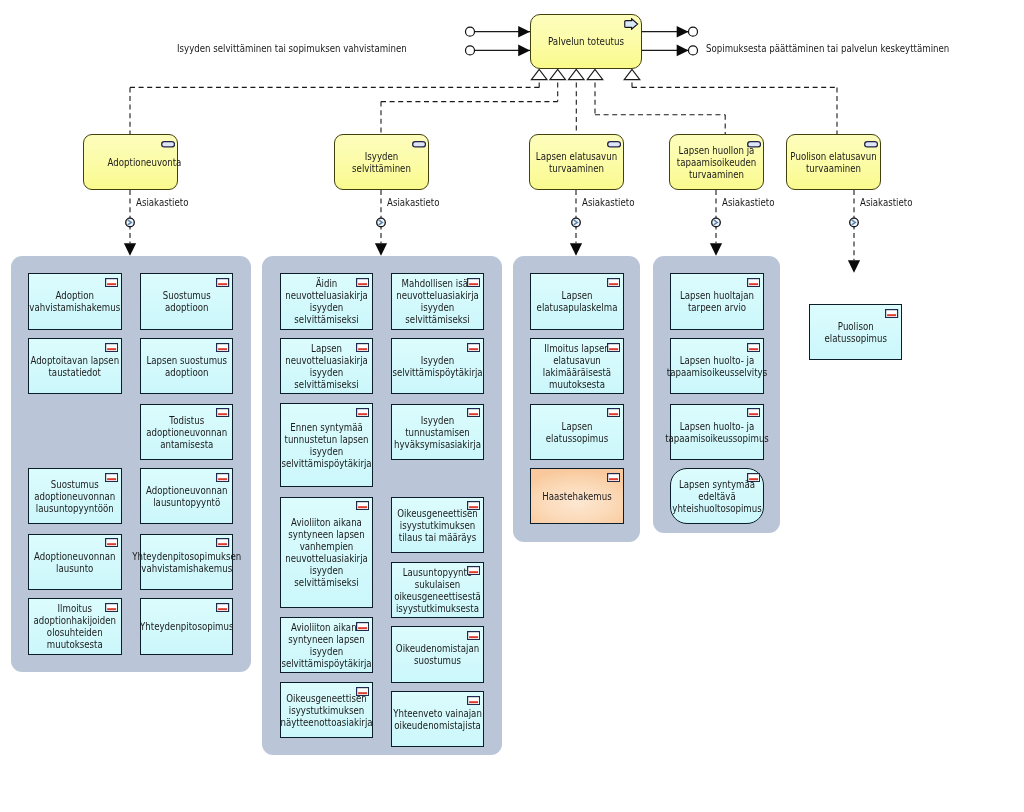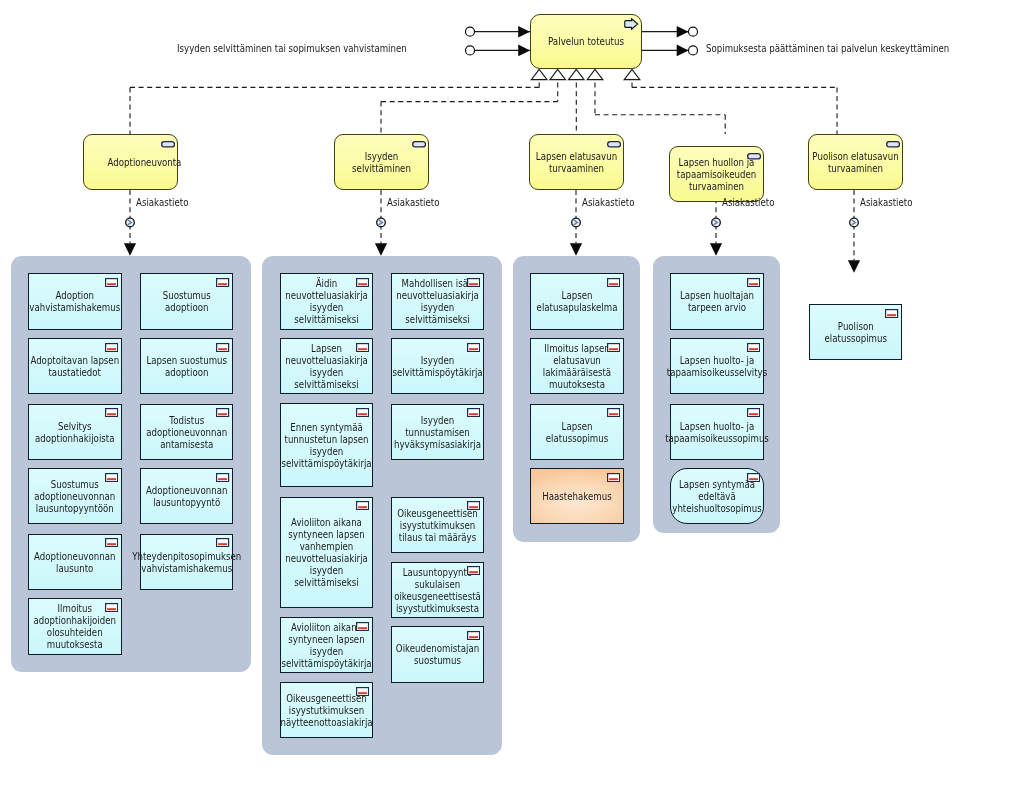--- a/index.html
+++ b/index.html
@@ -127,30 +127,20 @@
     <div class="abs obj" style="left: 28px; top: 338.3px; width: 93.5px; height: 56.2px;">
       <div class="txt">
         <div class="ln">Adoptoitavan lapsen</div>
         <div class="ln">taustatiedot</div>
       </div>
       <svg width="13.2" height="9.2" viewBox="0 0 13.2 9.2" class="ico" style="right: 2.4px; top: 3.7px;">
         <rect x="0.6" y="0.6" width="12" height="8" fill="#ffffff" stroke="#1f2a4d" stroke-width="1.2"></rect>
         <rect x="2.1" y="5.2" width="9" height="2" fill="#dc3c2c"></rect>
       </svg>
     </div>
-    <div class="abs obj" style="left: 28px; top: 403.5px; width: 93.5px; height: 56.2px;">
-      <div class="txt">
-        <div class="ln">Selvitys</div>
-        <div class="ln">adoptionhakijoista</div>
-      </div>
-      <svg width="13.2" height="9.2" viewBox="0 0 13.2 9.2" class="ico" style="right: 2.4px; top: 3.7px;">
-        <rect x="0.6" y="0.6" width="12" height="8" fill="#ffffff" stroke="#1f2a4d" stroke-width="1.2"></rect>
-        <rect x="2.1" y="5.2" width="9" height="2" fill="#dc3c2c"></rect>
-      </svg>
-    </div>
     <div class="abs obj" style="left: 28px; top: 468.3px; width: 93.5px; height: 56.2px;">
       <div class="txt">
         <div class="ln">Suostumus</div>
         <div class="ln">adoptioneuvonnan</div>
         <div class="ln">lausuntopyyntöön</div>
       </div>
       <svg width="13.2" height="9.2" viewBox="0 0 13.2 9.2" class="ico" style="right: 2.4px; top: 3.7px;">
         <rect x="0.6" y="0.6" width="12" height="8" fill="#ffffff" stroke="#1f2a4d" stroke-width="1.2"></rect>
         <rect x="2.1" y="5.2" width="9" height="2" fill="#dc3c2c"></rect>
       </svg>
@@ -215,20 +205,29 @@
       </div>
       <svg width="13.2" height="9.2" viewBox="0 0 13.2 9.2" class="ico" style="right: 2.4px; top: 3.7px;">
         <rect x="0.6" y="0.6" width="12" height="8" fill="#ffffff" stroke="#1f2a4d" stroke-width="1.2"></rect>
         <rect x="2.1" y="5.2" width="9" height="2" fill="#dc3c2c"></rect>
       </svg>
     </div>
     <div class="abs obj" style="left: 139.5px; top: 533.5px; width: 93.5px; height: 56.2px;">
       <div class="txt">
         <div class="ln">Yhteydenpitosopimuksen</div>
         <div class="ln">vahvistamishakemus</div>
+      </div>
+      <svg width="13.2" height="9.2" viewBox="0 0 13.2 9.2" class="ico" style="right: 2.4px; top: 3.7px;">
+        <rect x="0.6" y="0.6" width="12" height="8" fill="#ffffff" stroke="#1f2a4d" stroke-width="1.2"></rect>
+        <rect x="2.1" y="5.2" width="9" height="2" fill="#dc3c2c"></rect>
+      </svg>
+    </div>
+    <div class="abs obj" style="left: 139.5px; top: 598.4px; width: 93.5px; height: 56.2px;">
+      <div class="txt">
+        <div class="ln">Yhteydenpitosopimus</div>
       </div>
       <svg width="13.2" height="9.2" viewBox="0 0 13.2 9.2" class="ico" style="right: 2.4px; top: 3.7px;">
         <rect x="0.6" y="0.6" width="12" height="8" fill="#ffffff" stroke="#1f2a4d" stroke-width="1.2"></rect>
         <rect x="2.1" y="5.2" width="9" height="2" fill="#dc3c2c"></rect>
       </svg>
     </div>
     <div class="abs obj" style="left: 279.5px; top: 273.4px; width: 93px; height: 56.2px;">
       <div class="txt">
         <div class="ln">Äidin</div>
         <div class="ln">neuvotteluasiakirja</div>
@@ -360,20 +359,30 @@
     <div class="abs obj" style="left: 390.5px; top: 626.4px; width: 93px; height: 56.2px; justify-content: flex-end;">
       <div class="txt">
         <div class="ln">Oikeudenomistajan</div>
         <div class="ln">suostumus</div>
       </div>
       <svg width="13.2" height="9.2" viewBox="0 0 13.2 9.2" class="ico" style="right: 2.4px; top: 3.7px;">
         <rect x="0.6" y="0.6" width="12" height="8" fill="#ffffff" stroke="#1f2a4d" stroke-width="1.2"></rect>
         <rect x="2.1" y="5.2" width="9" height="2" fill="#dc3c2c"></rect>
       </svg>
     </div>
+    <div class="abs obj" style="left: 390.5px; top: 691.3px; width: 93px; height: 56.2px;">
+      <div class="txt">
+        <div class="ln">Yhteenveto vainajan</div>
+        <div class="ln">oikeudenomistajista</div>
+      </div>
+      <svg width="13.2" height="9.2" viewBox="0 0 13.2 9.2" class="ico" style="right: 2.4px; top: 3.7px;">
+        <rect x="0.6" y="0.6" width="12" height="8" fill="#ffffff" stroke="#1f2a4d" stroke-width="1.2"></rect>
+        <rect x="2.1" y="5.2" width="9" height="2" fill="#dc3c2c"></rect>
+      </svg>
+    </div>
     <div class="abs obj" style="left: 529.5px; top: 273.4px; width: 94px; height: 56.2px;">
       <div class="txt">
         <div class="ln">Lapsen</div>
         <div class="ln">elatusapulaskelma</div>
       </div>
       <svg width="13.2" height="9.2" viewBox="0 0 13.2 9.2" class="ico" style="right: 2.4px; top: 3.7px;">
         <rect x="0.6" y="0.6" width="12" height="8" fill="#ffffff" stroke="#1f2a4d" stroke-width="1.2"></rect>
         <rect x="2.1" y="5.2" width="9" height="2" fill="#dc3c2c"></rect>
       </svg>
     </div>
@@ -478,31 +487,31 @@
     </div>
     <div class="abs svc" style="left: 529px; top: 134px; width: 95px; height: 56px;">
       <div class="txt">
         <div class="ln">Lapsen elatusavun</div>
         <div class="ln">turvaaminen</div>
       </div>
       <svg width="14.2" height="6.6" viewBox="0 0 14.2 6.6" class="ico" style="right: 2.1px; top: 6.4px;">
         <rect x="0.65" y="0.65" width="12.9" height="5.3" rx="2.65" fill="#dfe5f8" stroke="#22264a" stroke-width="1.3"></rect>
       </svg>
     </div>
-    <div class="abs svc" style="left: 669px; top: 134px; width: 95px; height: 56px; margin-top: 12px;">
+    <div class="abs svc" style="left: 669px; top: 134px; width: 95px; height: 56px;">
       <div class="txt">
         <div class="ln">Lapsen huollon ja</div>
         <div class="ln">tapaamisoikeuden</div>
         <div class="ln">turvaaminen</div>
       </div>
       <svg width="14.2" height="6.6" viewBox="0 0 14.2 6.6" class="ico" style="right: 2.1px; top: 6.4px;">
         <rect x="0.65" y="0.65" width="12.9" height="5.3" rx="2.65" fill="#dfe5f8" stroke="#22264a" stroke-width="1.3"></rect>
       </svg>
     </div>
-    <div class="abs svc" style="left: 808px; top: 134px; width: 95px; height: 56px;">
+    <div class="abs svc" style="left: 786px; top: 134px; width: 95px; height: 56px;">
       <div class="txt">
         <div class="ln">Puolison elatusavun</div>
         <div class="ln">turvaaminen</div>
       </div>
       <svg width="14.2" height="6.6" viewBox="0 0 14.2 6.6" class="ico" style="right: 2.1px; top: 6.4px;">
         <rect x="0.65" y="0.65" width="12.9" height="5.3" rx="2.65" fill="#dfe5f8" stroke="#22264a" stroke-width="1.3"></rect>
       </svg>
     </div>
     <div class="abs proc" style="left: 530px; top: 14px; width: 112px; height: 55px;">
       <div class="txt">

